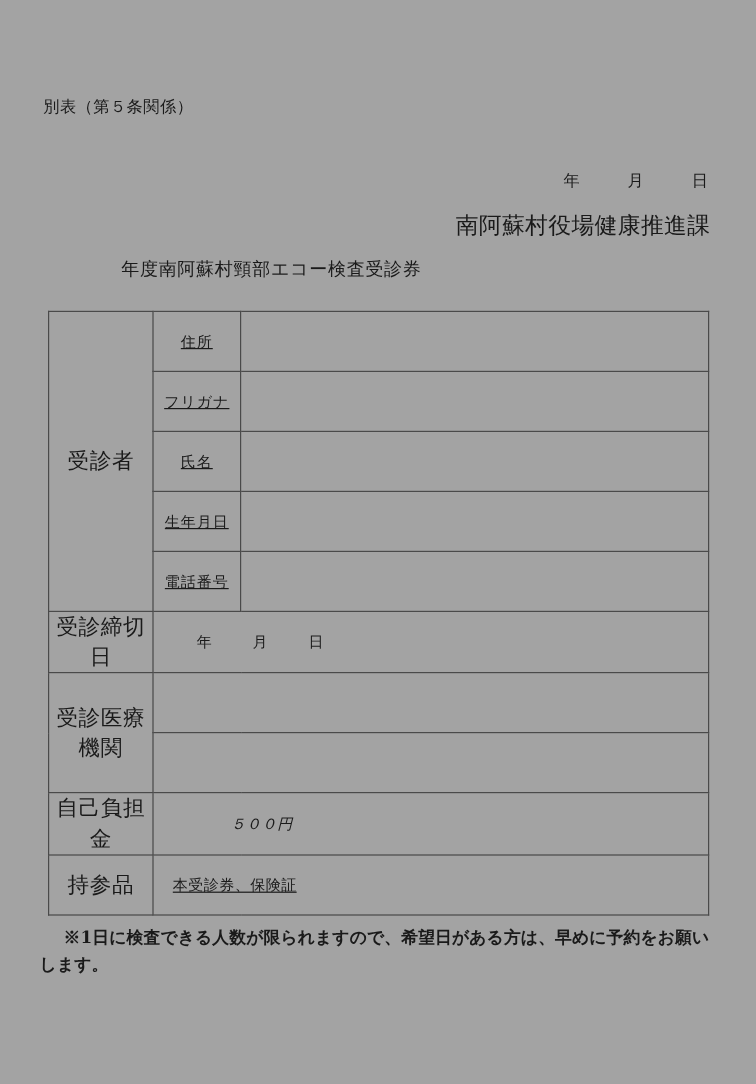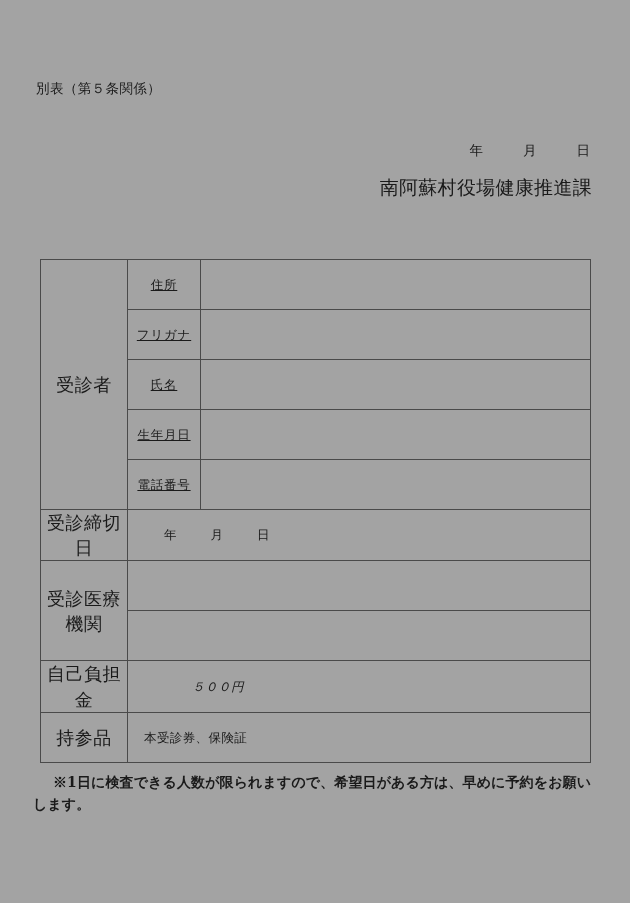--- a/index.html
+++ b/index.html
@@ -116,20 +116,21 @@
   .fee-value {
     padding-left: 50px;
     letter-spacing: 0.5px;
     display: inline-block;
     font-style: italic;
   }
   .bring-value {
     padding-left: 2px;
     letter-spacing: 0.4px;
     display: inline-block;
+    text-decoration: underline;
   }
 
   
   .note {
     position: absolute;
     left: 33px;
     top: 772px;
     width: 566px;
     font-size: 14px;
     font-weight: bold;
@@ -144,20 +145,21 @@
 <div class="page">
 
   <div class="doc-ref">別表（第５条関係）</div>
 
   <div class="date-line">
     <span class="unit">年</span><span class="gap"></span><span class="unit">月</span><span class="gap"></span><span class="unit">日</span>
   </div>
 
   <div class="issuer">南阿蘇村役場健康推進課</div>
 
+  <div class="doc-title">年度南阿蘇村頸部エコー検査受診券</div>
 
   <table class="form-table">
     <colgroup>
       <col class="col-label">
       <col class="col-sublabel">
       <col class="col-value">
     </colgroup>
     <tbody>
       <tr class="r-person">
         <td class="label-cell" rowspan="5">受診者</td>

